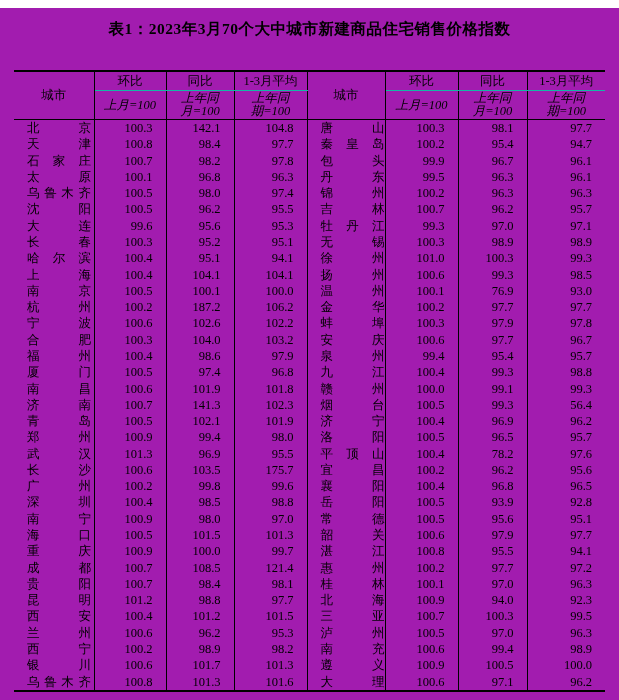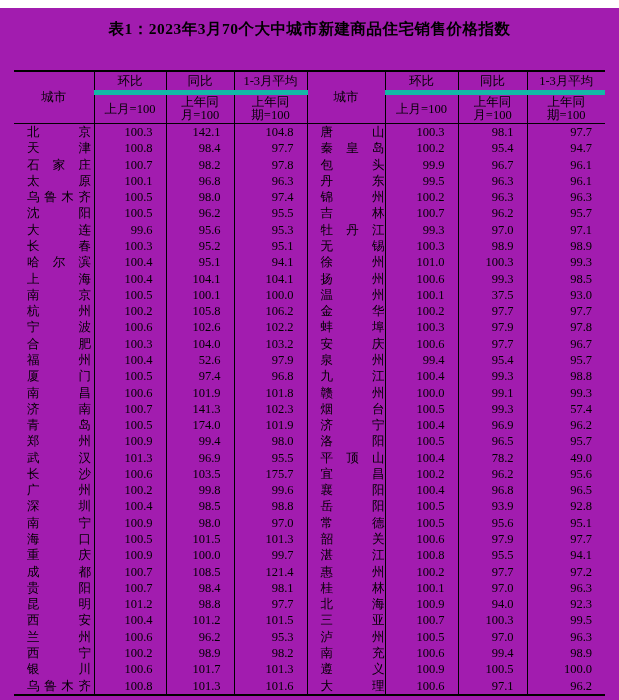--- a/index.html
+++ b/index.html
@@ -43,25 +43,26 @@
   col.c-yoy-r   { width: 69px; }
   col.c-avg-r   { width: 78px; }
   th, td {
     border-right: 1px solid #000;
     font-weight: normal;
     padding: 0;
     vertical-align: middle;
   }
   th.last, td.last { border-right: none; }
   thead tr.h1 th { height: 18px; }
-  thead tr.h1 th.split { border-bottom: 5px solid #14b8a6; }
+  thead tr.h1 th.split { border-bottom: 1px solid #14b8a6; }
   thead tr.h2 th {
     height: 28px;
     line-height: 13px;
     white-space: pre-line;
+    font-style: italic;
   }
   thead { border-bottom: 1px solid #000; }
   thead th { text-align: center; }
   tbody td { height: 16.28px; line-height: 16.28px; }
   td.num { text-align: right; padding-right: 13px; }
   td.city .cname {
     display: block;
     margin-left: 13px;
     width: 64px;
     text-align: justify;
@@ -264,30 +265,30 @@
     <td class="city">
             <span class="cname">南京</span>
           </td>
     <td class="num">100.5</td>
     <td class="num">100.1</td>
     <td class="num">100.0</td>
     <td class="city">
             <span class="cname">温州</span>
           </td>
     <td class="num">100.1</td>
-    <td class="num">37.5</td>
+    <td class="num">76.9</td>
     <td class="num last">93.0</td>
   </tr>
 
   <tr>
     <td class="city">
             <span class="cname">杭州</span>
           </td>
     <td class="num">100.2</td>
-    <td class="num">105.8</td>
+    <td class="num">187.2</td>
     <td class="num">106.2</td>
     <td class="city">
             <span class="cname">金华</span>
           </td>
     <td class="num">100.2</td>
     <td class="num">97.7</td>
     <td class="num last">97.7</td>
   </tr>
 
   <tr>
@@ -318,21 +319,21 @@
     <td class="num">100.6</td>
     <td class="num">97.7</td>
     <td class="num last">96.7</td>
   </tr>
 
   <tr>
     <td class="city">
             <span class="cname">福州</span>
           </td>
     <td class="num">100.4</td>
-    <td class="num">52.6</td>
+    <td class="num">98.6</td>
     <td class="num">97.9</td>
     <td class="city">
             <span class="cname">泉州</span>
           </td>
     <td class="num">99.4</td>
     <td class="num">95.4</td>
     <td class="num last">95.7</td>
   </tr>
 
   <tr>
@@ -370,29 +371,29 @@
             <span class="cname">济南</span>
           </td>
     <td class="num">100.7</td>
     <td class="num">141.3</td>
     <td class="num">102.3</td>
     <td class="city">
             <span class="cname">烟台</span>
           </td>
     <td class="num">100.5</td>
     <td class="num">99.3</td>
-    <td class="num last">57.4</td>
+    <td class="num last">56.4</td>
   </tr>
 
   <tr>
     <td class="city">
             <span class="cname">青岛</span>
           </td>
     <td class="num">100.5</td>
-    <td class="num">174.0</td>
+    <td class="num">102.1</td>
     <td class="num">101.9</td>
     <td class="city">
             <span class="cname">济宁</span>
           </td>
     <td class="num">100.4</td>
     <td class="num">96.9</td>
     <td class="num last">96.2</td>
   </tr>
 
   <tr>
@@ -415,21 +416,21 @@
             <span class="cname">武汉</span>
           </td>
     <td class="num">101.3</td>
     <td class="num">96.9</td>
     <td class="num">95.5</td>
     <td class="city">
             <span class="cname">平顶山</span>
           </td>
     <td class="num">100.4</td>
     <td class="num">78.2</td>
-    <td class="num last">49.0</td>
+    <td class="num last">97.6</td>
   </tr>
 
   <tr>
     <td class="city">
             <span class="cname">长沙</span>
           </td>
     <td class="num">100.6</td>
     <td class="num">103.5</td>
     <td class="num">175.7</td>
     <td class="city">

